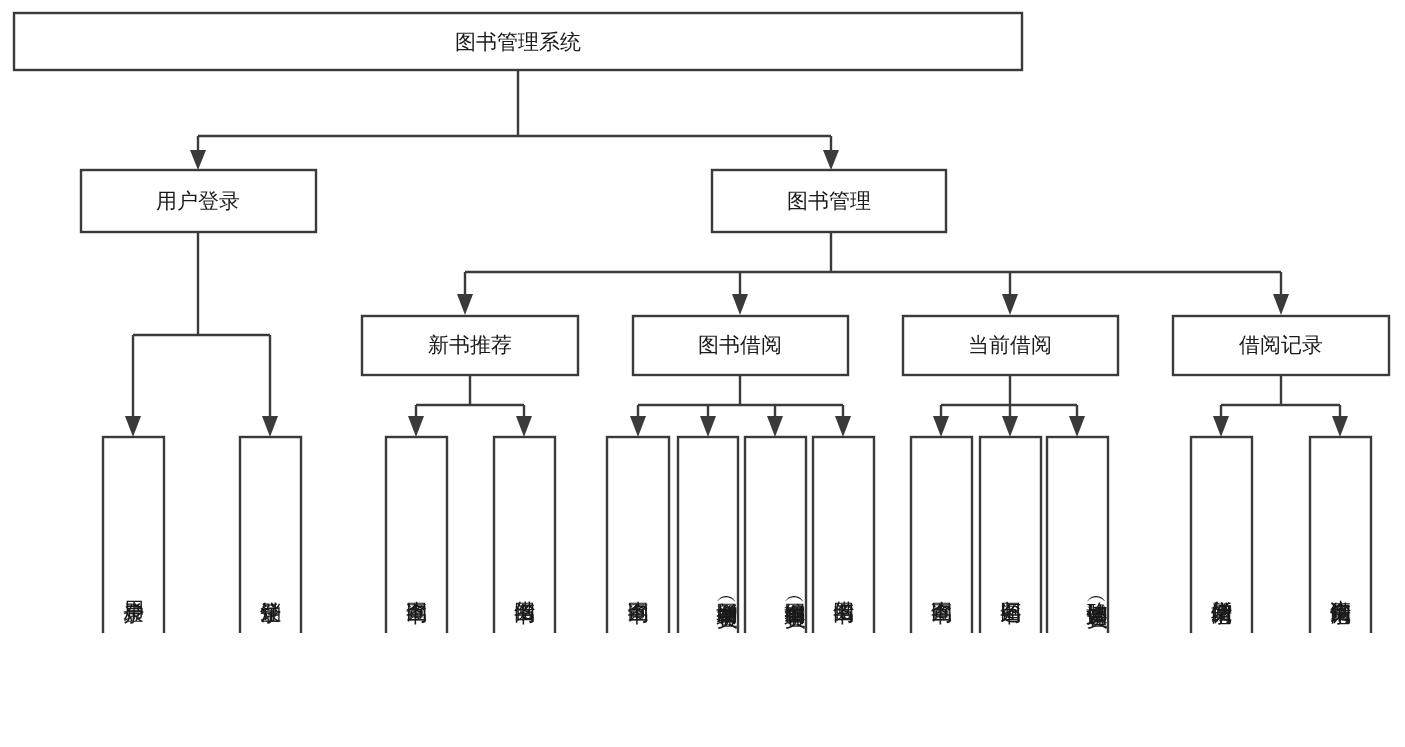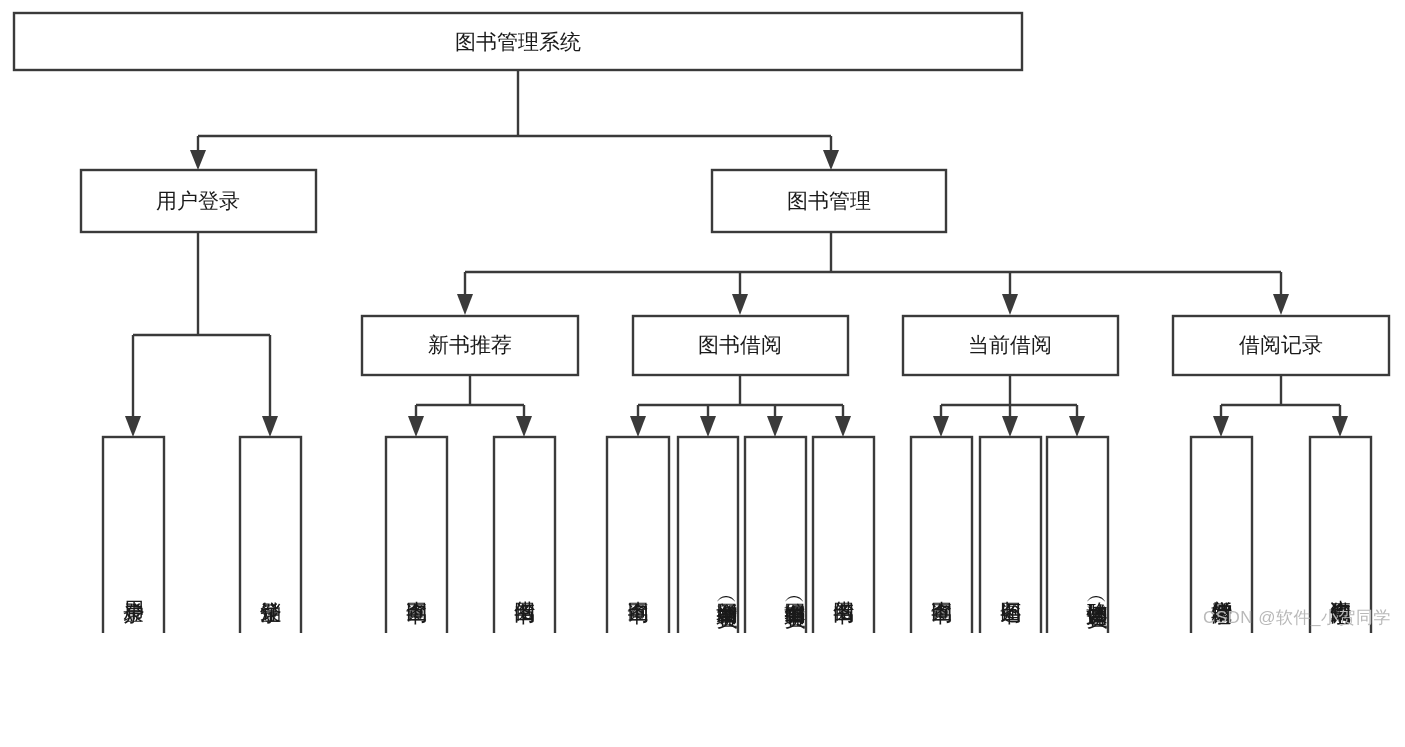--- a/index.html
+++ b/index.html
@@ -209,14 +209,13 @@
   <div class="leaf-label" style="left:745px; top:437px; width:61px; height:297px; align-items:flex-start; padding-top:8px; box-sizing:border-box;">编辑图书（管理员）</div>
   <div class="leaf-label" style="left:813px; top:437px; width:61px; height:297px;">借阅图书</div>
 
   <div class="leaf-label" style="left:911px; top:437px; width:61px; height:297px;">查询图书</div>
   <div class="leaf-label" style="left:980px; top:437px; width:61px; height:297px;">归还图书</div>
   <div class="leaf-label" style="left:1047px; top:437px; width:61px; height:297px; align-items:flex-start; padding-top:8px; box-sizing:border-box;">确认归还（管理员）</div>
 
   <div class="leaf-label" style="left:1191px; top:437px; width:61px; height:297px;">新增借阅记录</div>
   <div class="leaf-label" style="left:1310px; top:437px; width:61px; height:297px;">查询借阅记录</div>
 
-  <div class="watermark">CSDN @软件_小贺同学</div>
 </div>
 
 </body></html>

